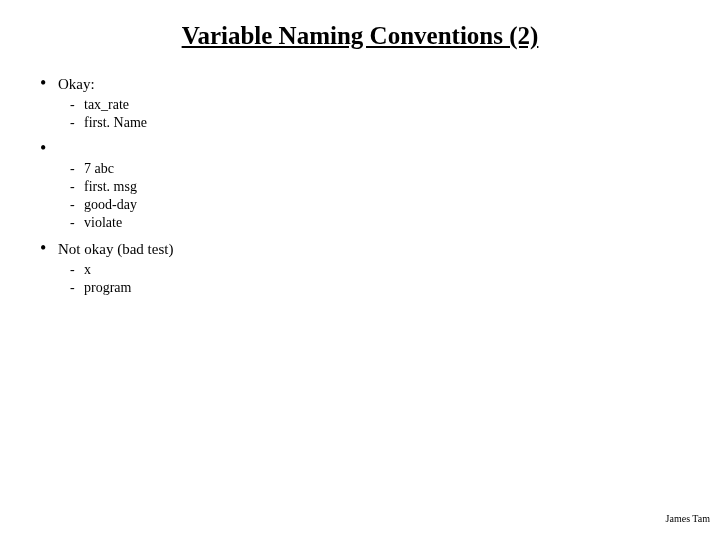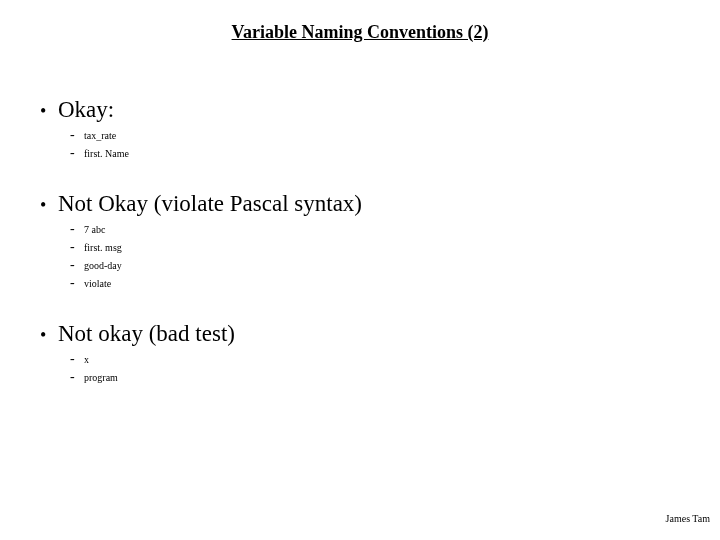--- a/index.html
+++ b/index.html
@@ -7,55 +7,54 @@
     width: 720px;
     height: 540px;
     background: #fff;
     font-family: "Times New Roman", Times, serif;
     color: #000;
     position: relative;
     padding: 22px 40px 0 40px;
   }
   .title {
     text-align: center;
-    font-size: 18px;
+    font-size: 25px;
     font-weight: bold;
     text-decoration: underline;
-    margin-bottom: 32px;
+    margin-bottom: 24px;
   }
   .bullet-row {
     display: flex;
     align-items: baseline;
     margin-top: 6px;
   }
   .bullet-dot {
     width: 18px;
     font-size: 18px;
     line-height: 1;
   }
   .bullet-text {
-    font-size: 23px;
-    margin-top: 22px;
+    font-size: 15px;
   }
   .sub-list {
     margin-top: 4px;
     margin-bottom: 8px;
   }
   .sub-row {
     display: flex;
     align-items: baseline;
     margin-left: 30px;
     margin-top: 2px;
   }
   .sub-dash {
     width: 14px;
     font-size: 14px;
   }
   .sub-text {
-    font-size: 10px;
+    font-size: 14px;
   }
   .footer {
     position: absolute;
     right: 10px;
     bottom: 16px;
     font-size: 10px;
   }
 </style>
 </head>
 <body>
@@ -75,21 +74,20 @@
     <div class="sub-row">
       <span class="sub-dash">-</span>
       <span class="sub-text">first. Name</span>
     </div>
   </div>
 </div>
 
 <div>
   <div class="bullet-row">
     <span class="bullet-dot">•</span>
-    <span class="bullet-text">Not Okay (violate Pascal syntax)</span>
   </div>
   <div class="sub-list">
     <div class="sub-row">
       <span class="sub-dash">-</span>
       <span class="sub-text">7 abc</span>
     </div>
     <div class="sub-row">
       <span class="sub-dash">-</span>
       <span class="sub-text">first. msg</span>
     </div>

